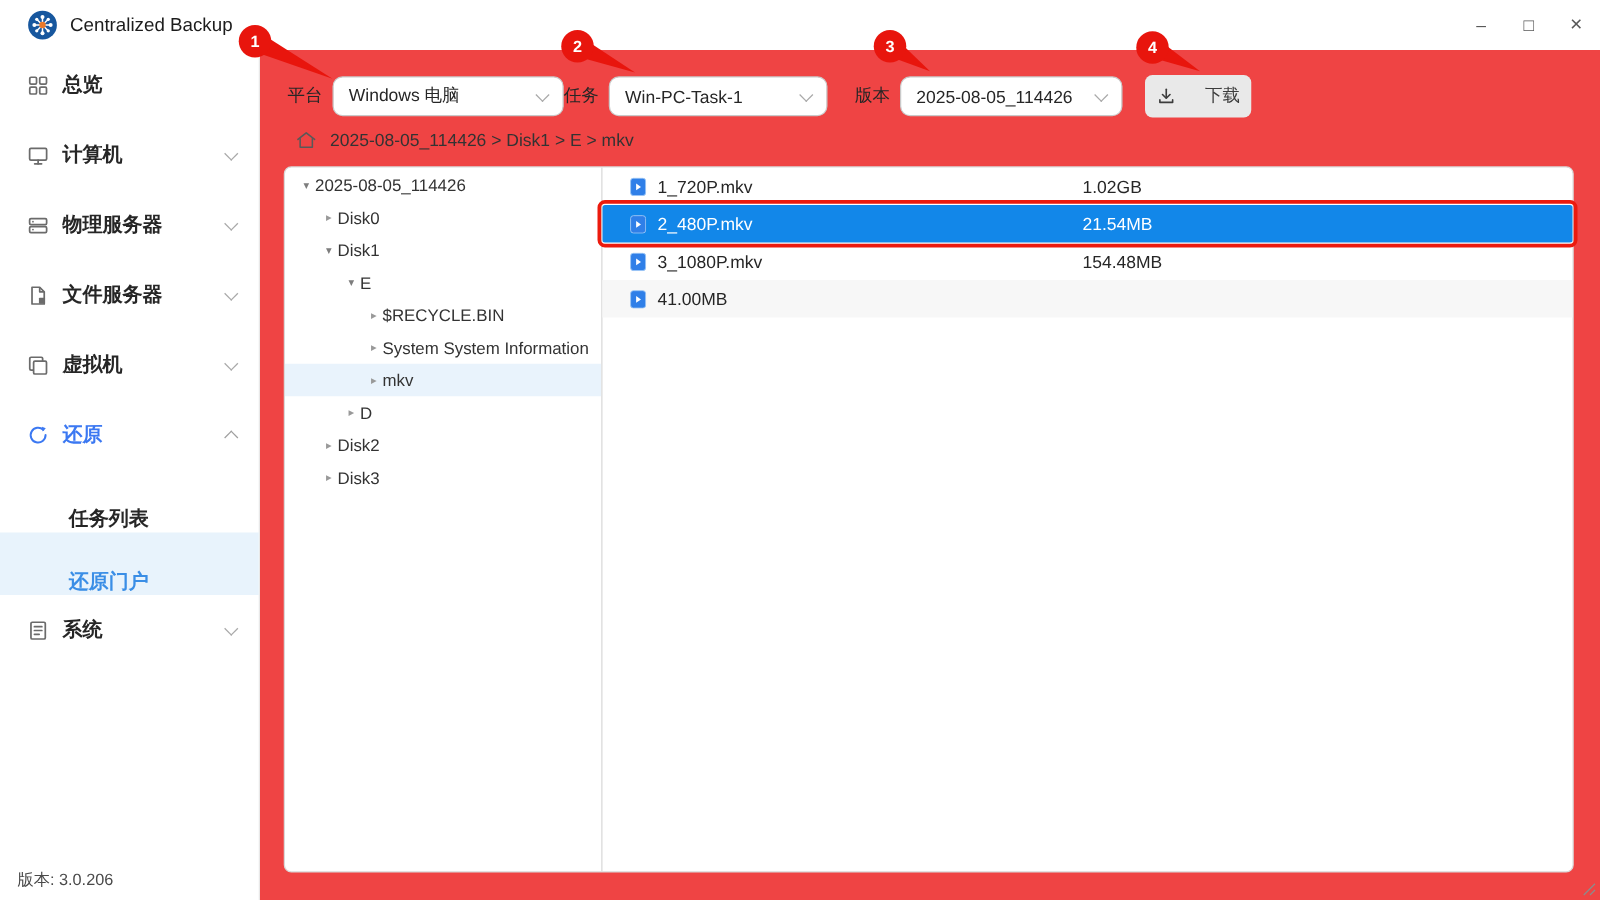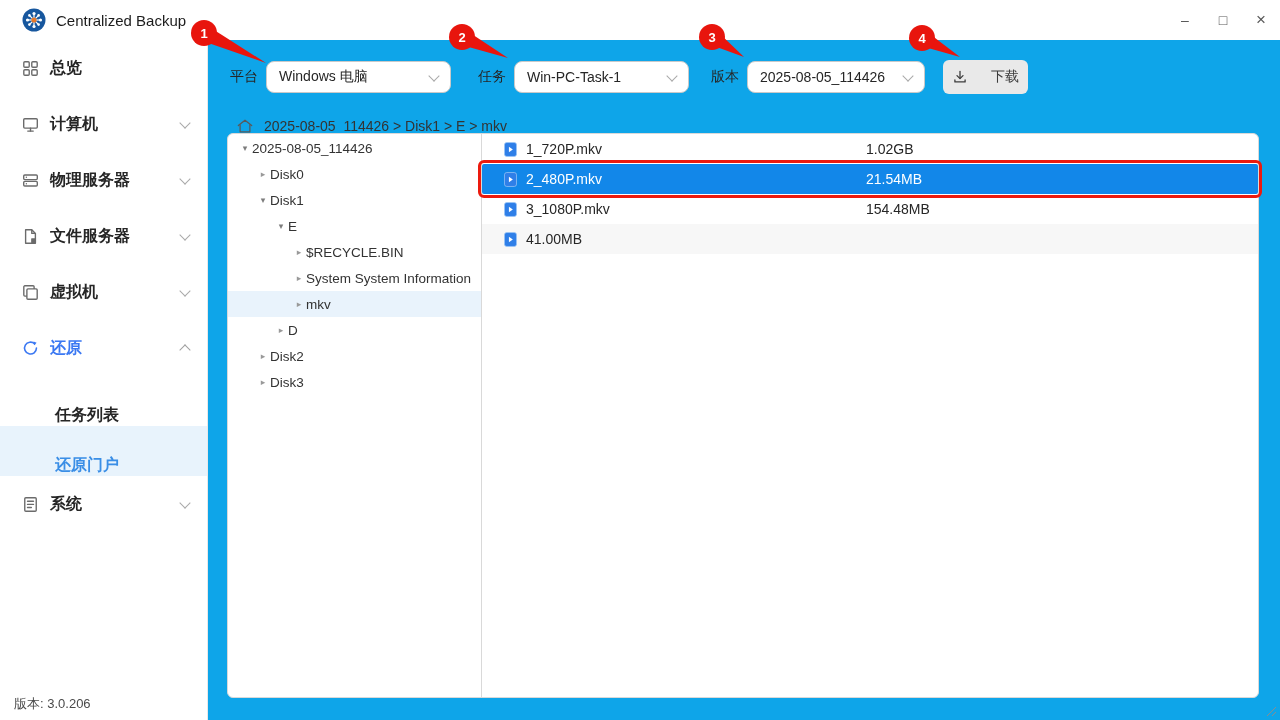--- a/index.html
+++ b/index.html
@@ -26,35 +26,35 @@
   .side-item.active{color:#3b78f2;}
   .side-item.active .chev{border-color:#9f9f9f;}
   .side-item.selected{background:#e8f3fc;color:#3a8ee6;}
   .side-icon{width:17px;height:17px;margin-right:11px;flex:none;display:flex;}
   .side-label{white-space:nowrap;}
   .chev{width:7px;height:7px;border-right:1.4px solid #a9a9a9;border-bottom:1.4px solid #a9a9a9;
     transform:rotate(45deg);margin-left:auto;margin-top:-3px;flex:none;}
   .chev.up{transform:rotate(-135deg);margin-top:4px;}
   .side-version{position:absolute;left:14px;bottom:7px;font-size:13px;color:#4a4a4a;}
   
-  .main{position:absolute;left:208px;top:40px;right:0;bottom:0;background:#0ea5e9;}
+  .main{position:absolute;left:208px;top:40px;right:0;bottom:0;background:#ef4444;}
   .toolbar{position:absolute;left:22px;top:20px;height:34px;display:flex;align-items:center;}
   .tb-label{font-size:14px;color:#262626;margin-right:8px;white-space:nowrap;}
   .tb-select{height:32px;border:1px solid #c9c9c9;border-radius:8px;background:#fff;
     display:flex;align-items:center;padding:0 12px;font-size:14px;color:#262626;box-sizing:border-box;}
   .tb-select .chev{margin-left:auto;margin-top:-2px;}
   .sel-platform{width:185px;}
   .sel-task{width:175px;margin-right:22px;}
   .sel-version{width:178px;margin-right:18px;}
-  .sel-platform{margin-right:27px;}
+  .sel-platform{margin-right:0;}
   .dl-btn{height:34px;width:85px;background:#e9e9e9;border:none;border-radius:6px;
     display:flex;align-items:center;justify-content:center;font-size:14px;color:#3c3c3c;
     font-family:inherit;cursor:default;gap:16px;}
   .dl-btn svg{margin-right:7px;}
-  .breadcrumb{position:absolute;left:28px;top:76px;height:20px;display:flex;align-items:center;
+  .breadcrumb{position:absolute;left:28px;top:62px;height:20px;display:flex;align-items:center;
     font-size:14px;color:#333;}
   .breadcrumb .home{display:flex;margin-right:10px;}
   
   .panel{position:absolute;left:19px;top:93px;width:1032px;height:565px;box-sizing:border-box;
     border:1px solid #d9d9d9;border-radius:6px;background:#fff;display:flex;}
   .tree-pane{width:253px;flex:none;border-right:1px solid #d9d9d9;padding-top:1px;overflow:hidden;}
   .tree-row{height:26px;display:flex;align-items:center;font-size:13.5px;color:#333;
     white-space:nowrap;cursor:default;}
   .tree-row.selected{background:#e9f3fc;}
   .tarrow{width:14px;flex:none;text-align:center;font-size:9px;color:#999;}

